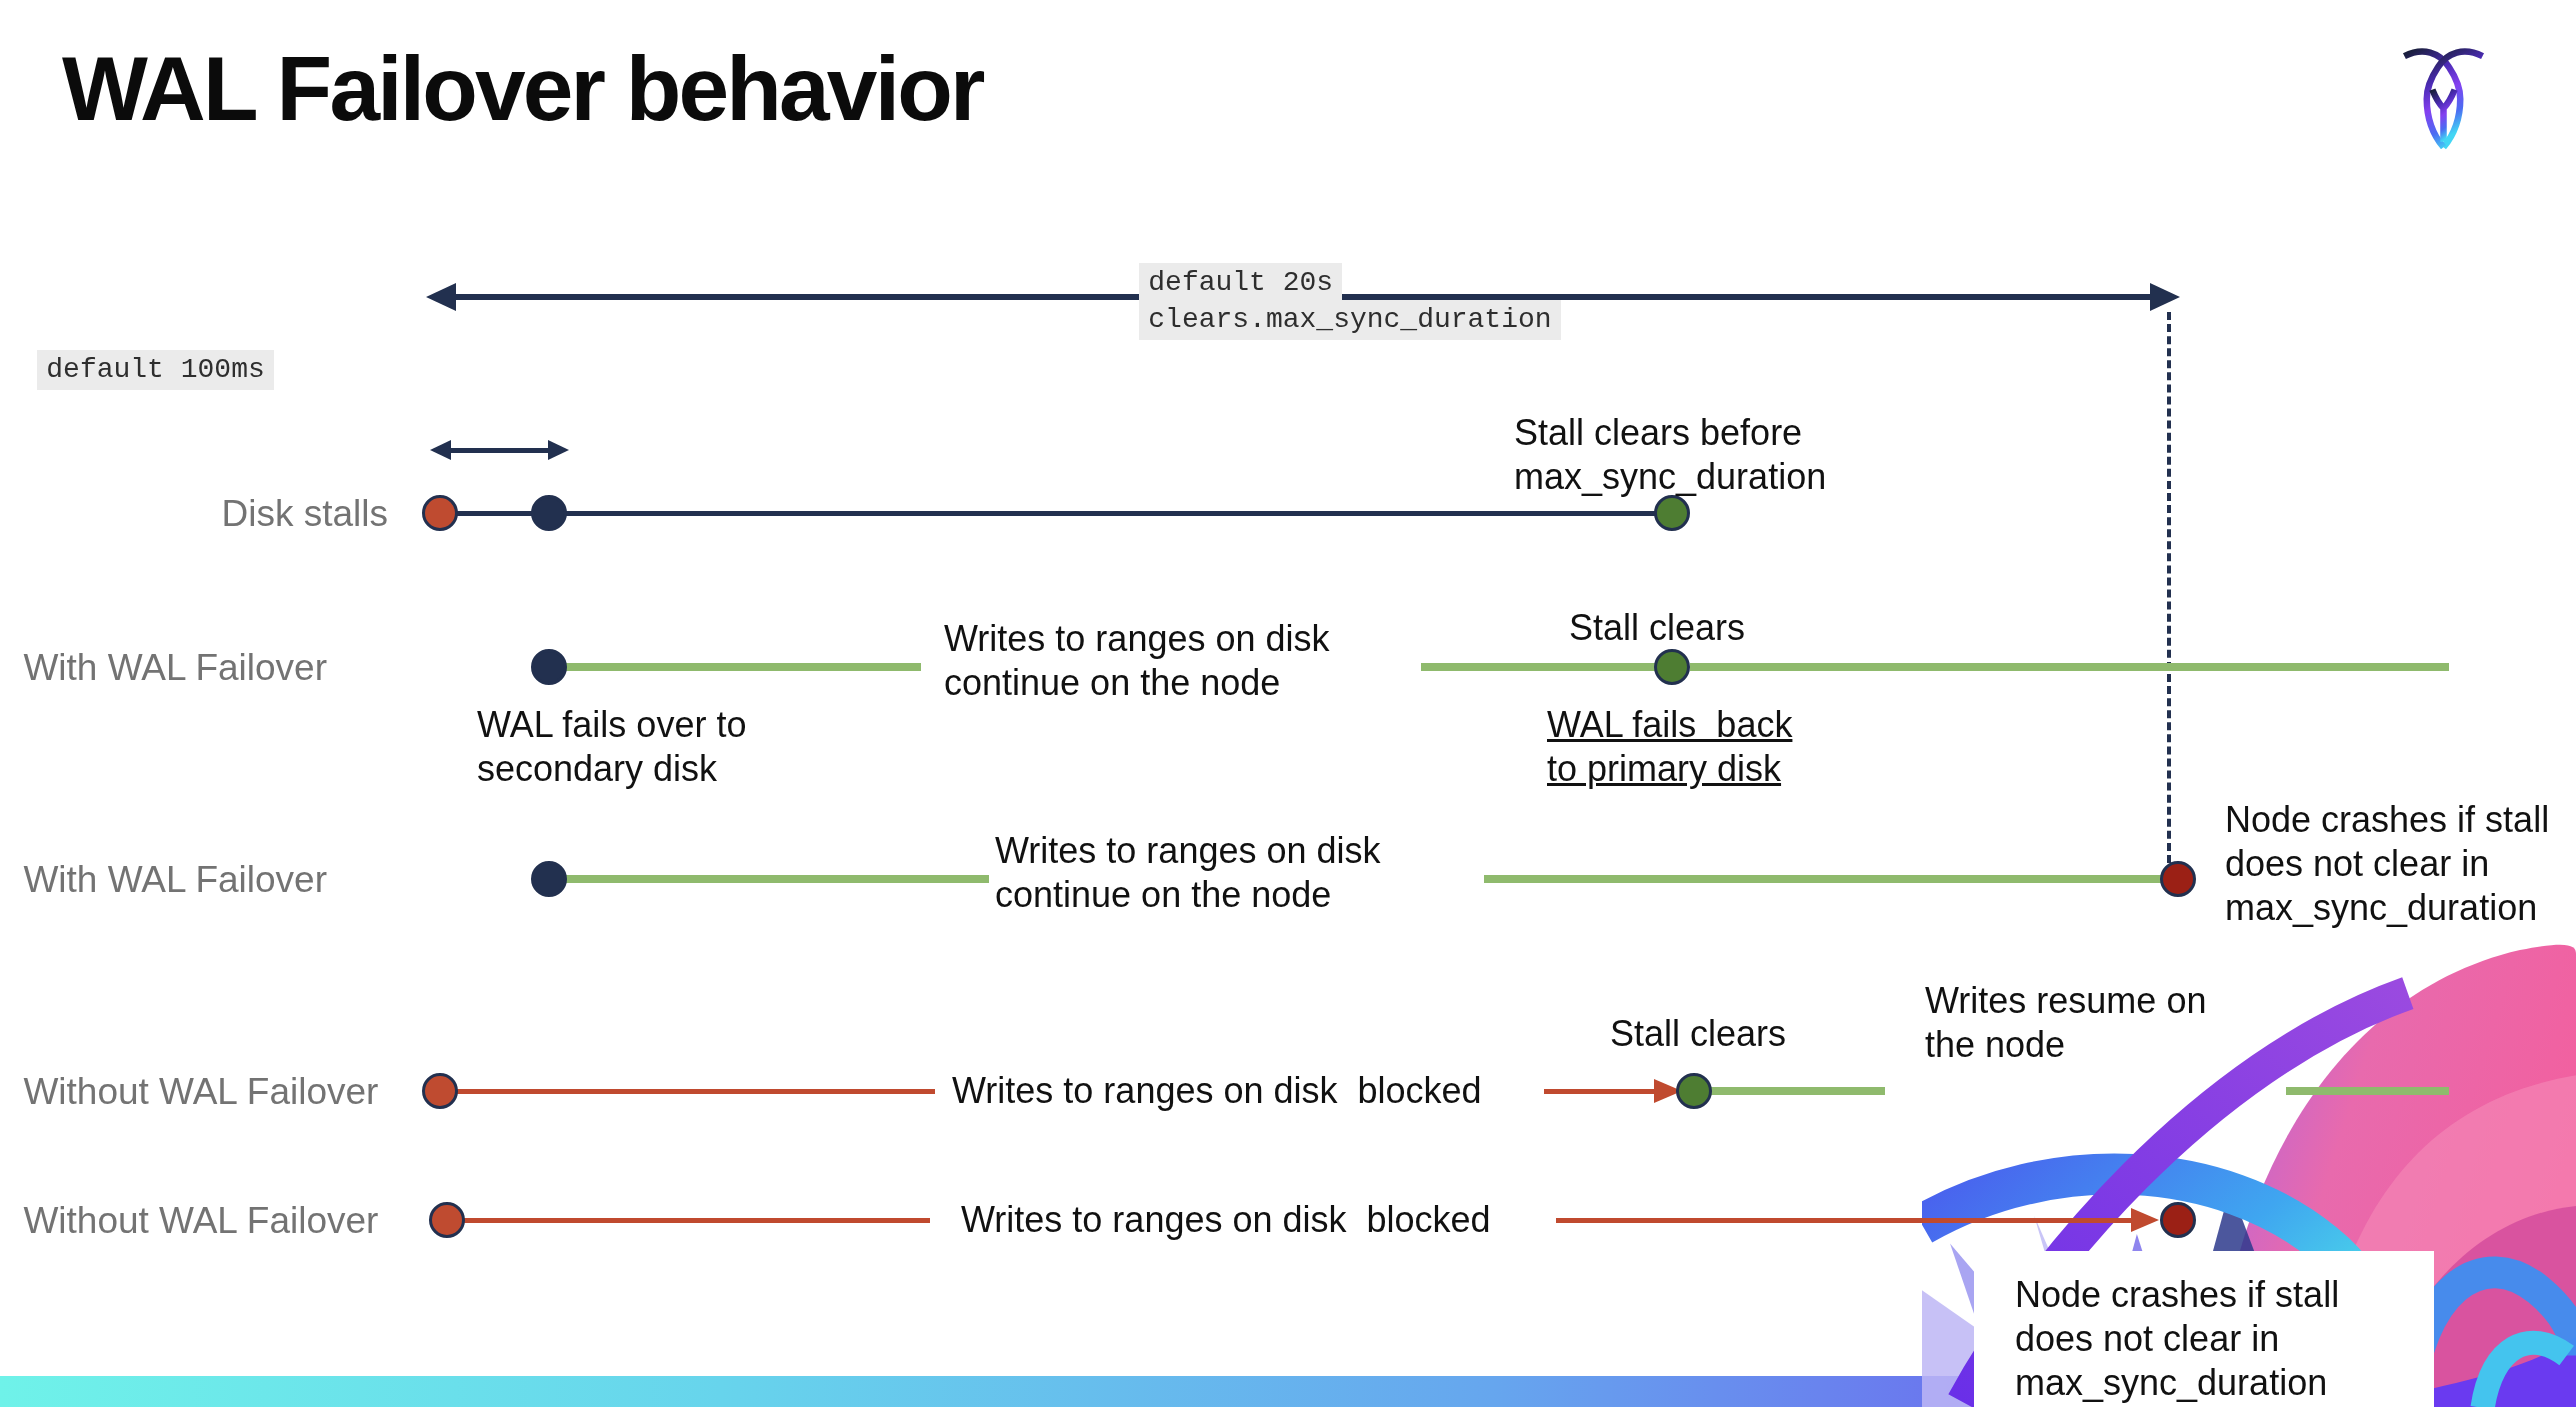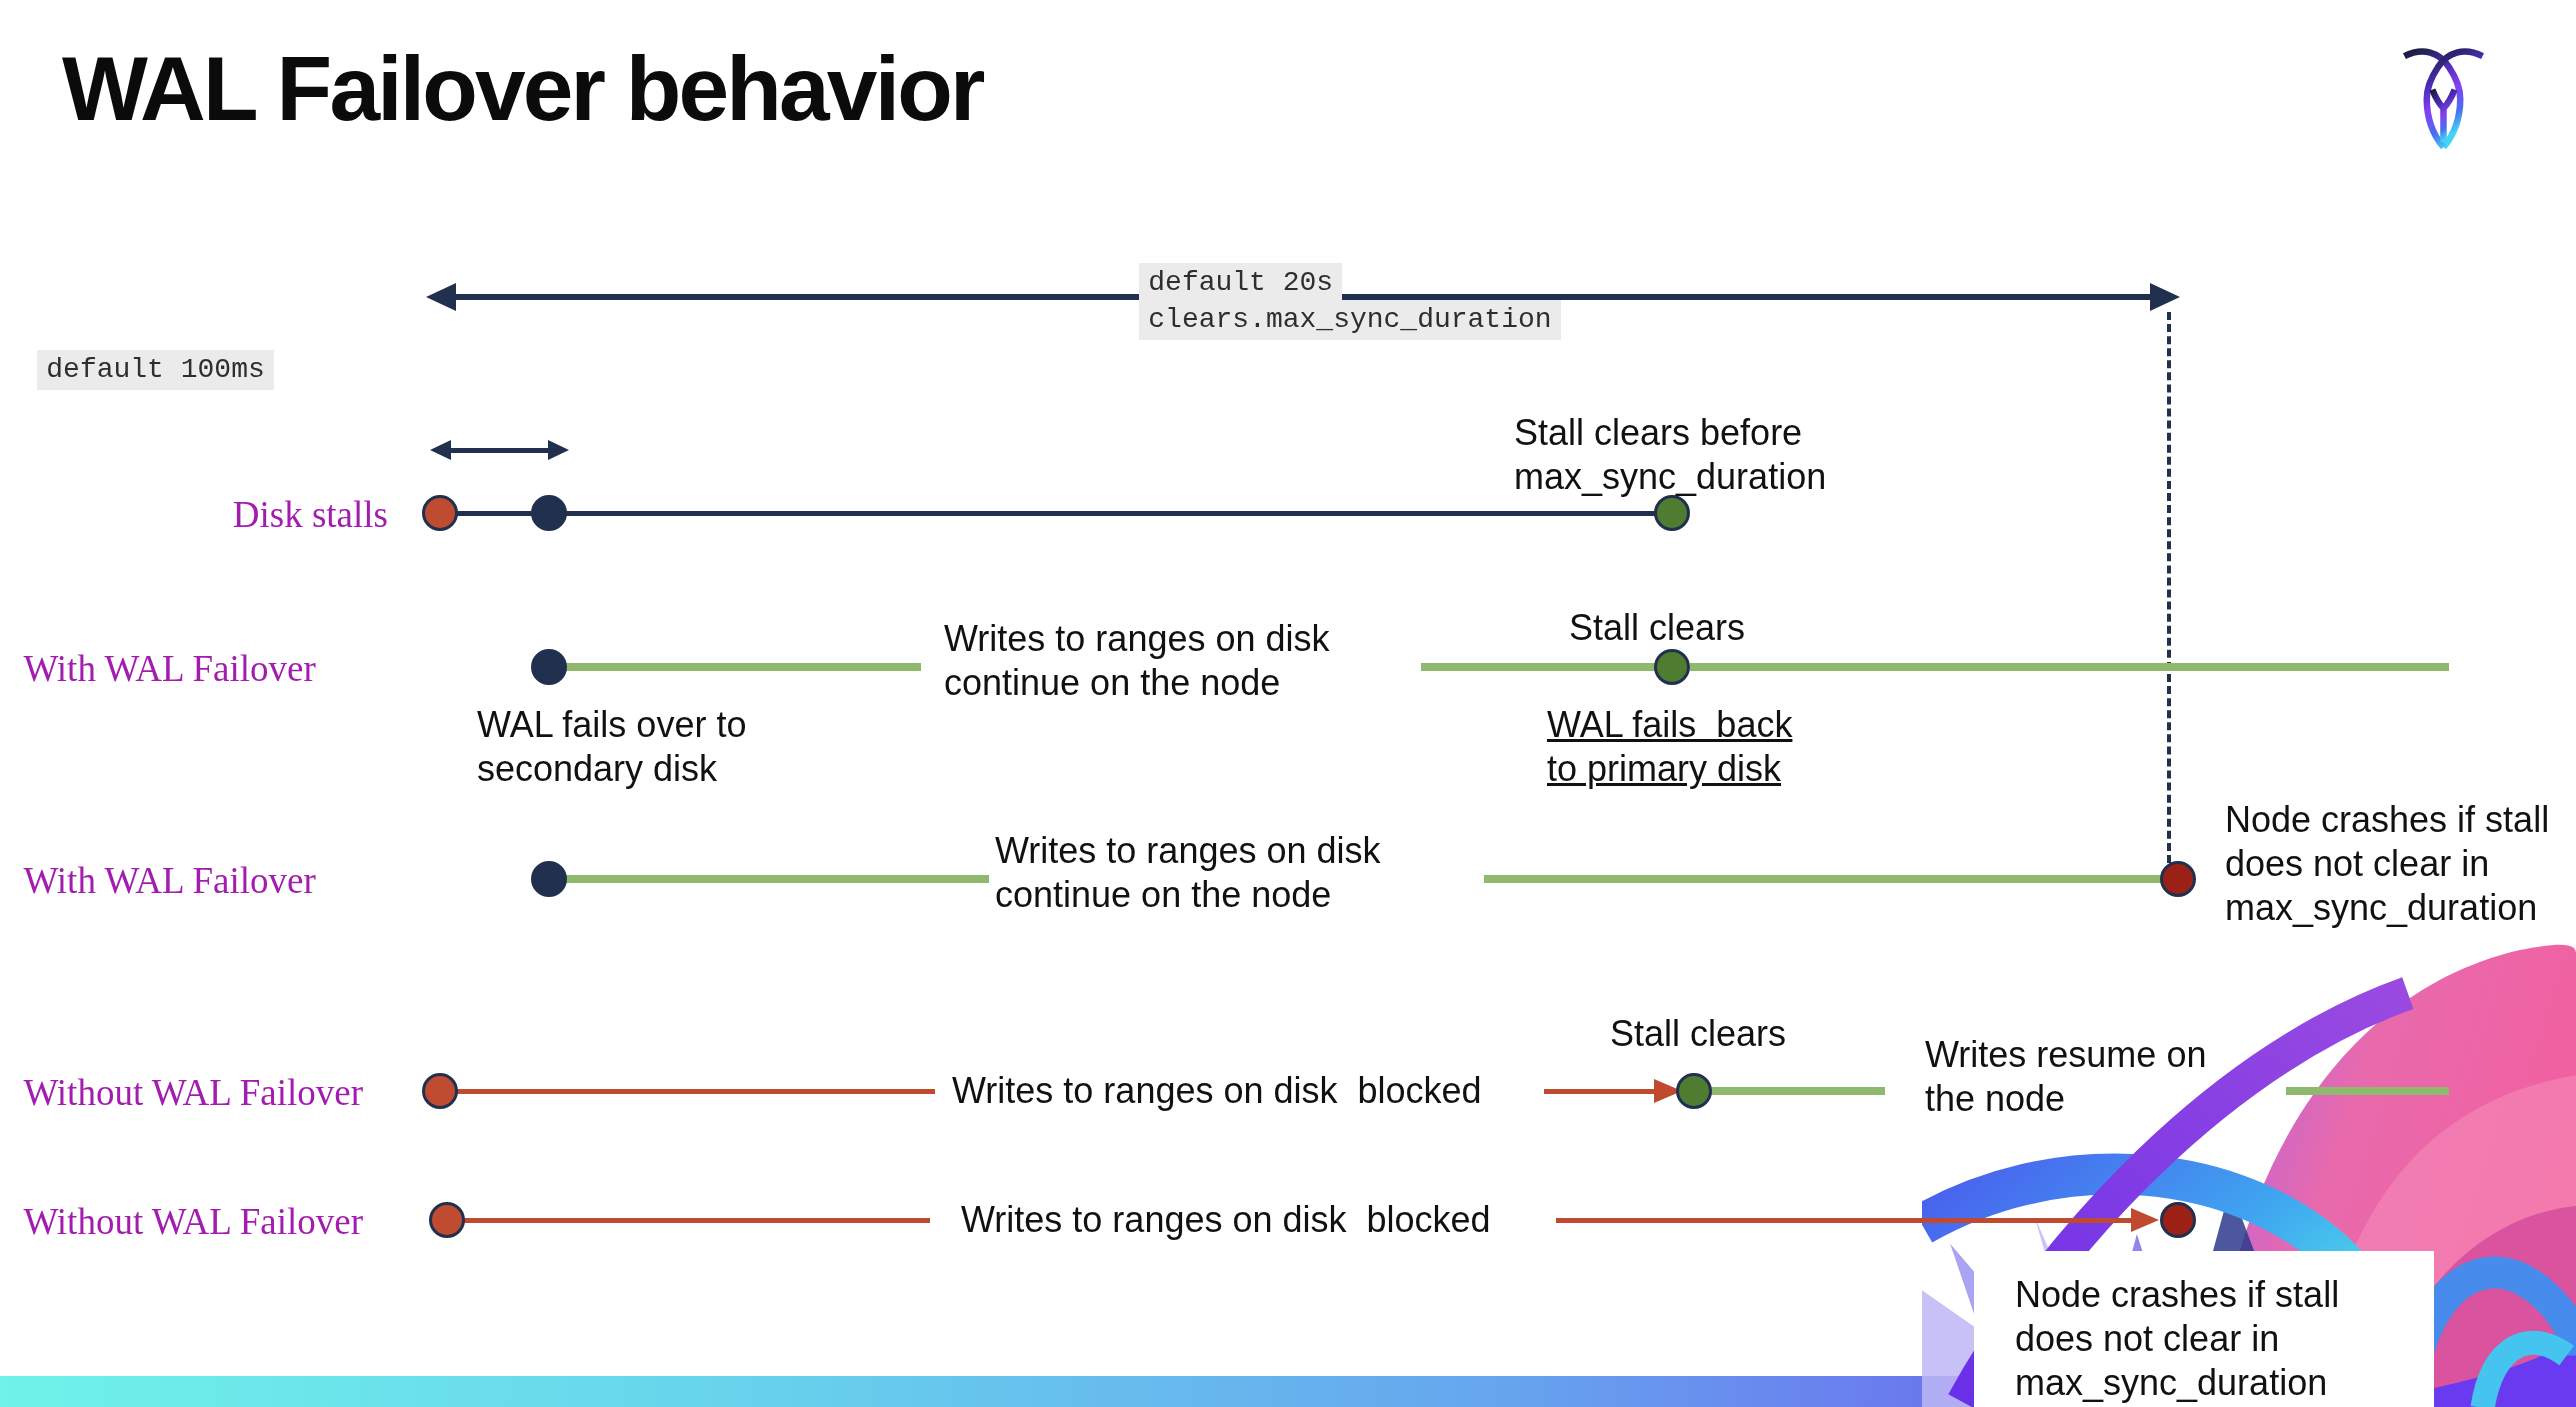--- a/index.html
+++ b/index.html
@@ -9,21 +9,21 @@
   .abs{position:absolute;}
 
   
   .title{left:62px;top:37px;font-size:91px;font-weight:800;letter-spacing:-2.8px;color:#0b0b0b;}
 
   
   .code{font-family:"Liberation Mono","DejaVu Sans Mono",monospace;font-size:28px;color:#2e2e2e;
         background:#ebebeb;padding:2.8px 9.3px;white-space:pre;line-height:34px;}
 
   
-  .rowlbl{font-size:37px;color:#a21caf;font-family:Liberation Serif, serif;}
+  .rowlbl{font-size:37px;color:#737373;}
   .note{font-size:36px;line-height:44px;color:#111;white-space:pre-wrap;}
   .ctr{}
 
   
   .hl{height:4.7px;background:#22304f;}
   .gl{height:8.4px;background:#8fba6d;}
   .rl{height:4.7px;background:#c04a2f;}
 
   
   .dot{width:36px;height:36px;border-radius:50%;box-sizing:border-box;border:3.7px solid #22304f;}
@@ -161,21 +161,21 @@
   <div class="abs rowlbl z5" style="left:23.4px;top:1071px;">Without WAL Failover</div>
   <div class="abs rl z5" style="left:456px;top:1089px;width:479px;"></div>
   <div class="abs note z5" style="left:952px;top:1069px;width:598px;">Writes to ranges on disk  blocked</div>
   <div class="abs rl z5" style="left:1544px;top:1089px;width:112px;"></div>
   <div class="abs ah right-red z5" style="left:1654px;top:1079px;"></div>
   <div class="abs gl z5" style="left:1711px;top:1087px;width:174px;"></div>
   <div class="abs gl z5" style="left:2286px;top:1087px;width:163px;"></div>
   <div class="abs dot red z5" style="left:422px;top:1073px;"></div>
   <div class="abs dot green z5" style="left:1676px;top:1073px;"></div>
   <div class="abs note ctr z5" style="left:1610px;top:1012px;width:206px;">Stall clears</div>
-  <div class="abs note ctr z5" style="left:1925px;top:1033px;width:322px;">Writes resume on
+  <div class="abs note ctr z5" style="left:1925px;top:979px;width:322px;">Writes resume on
 the node</div>
 
   <div class="abs rowlbl z5" style="left:23.4px;top:1200px;">Without WAL Failover</div>
   <div class="abs rl z5" style="left:463px;top:1218px;width:467px;"></div>
   <div class="abs note z5" style="left:961px;top:1198px;width:598px;">Writes to ranges on disk  blocked</div>
   <div class="abs rl z5" style="left:1556px;top:1218px;width:578px;"></div>
   <div class="abs ah right-red z5" style="left:2131px;top:1208px;"></div>
   <div class="abs dot red z5" style="left:429px;top:1202px;"></div>
   <div class="abs dot darkred z5" style="left:2160px;top:1202px;"></div>
   <div class="abs whitebox z3" style="left:1974px;top:1251px;width:460px;height:157px;">

